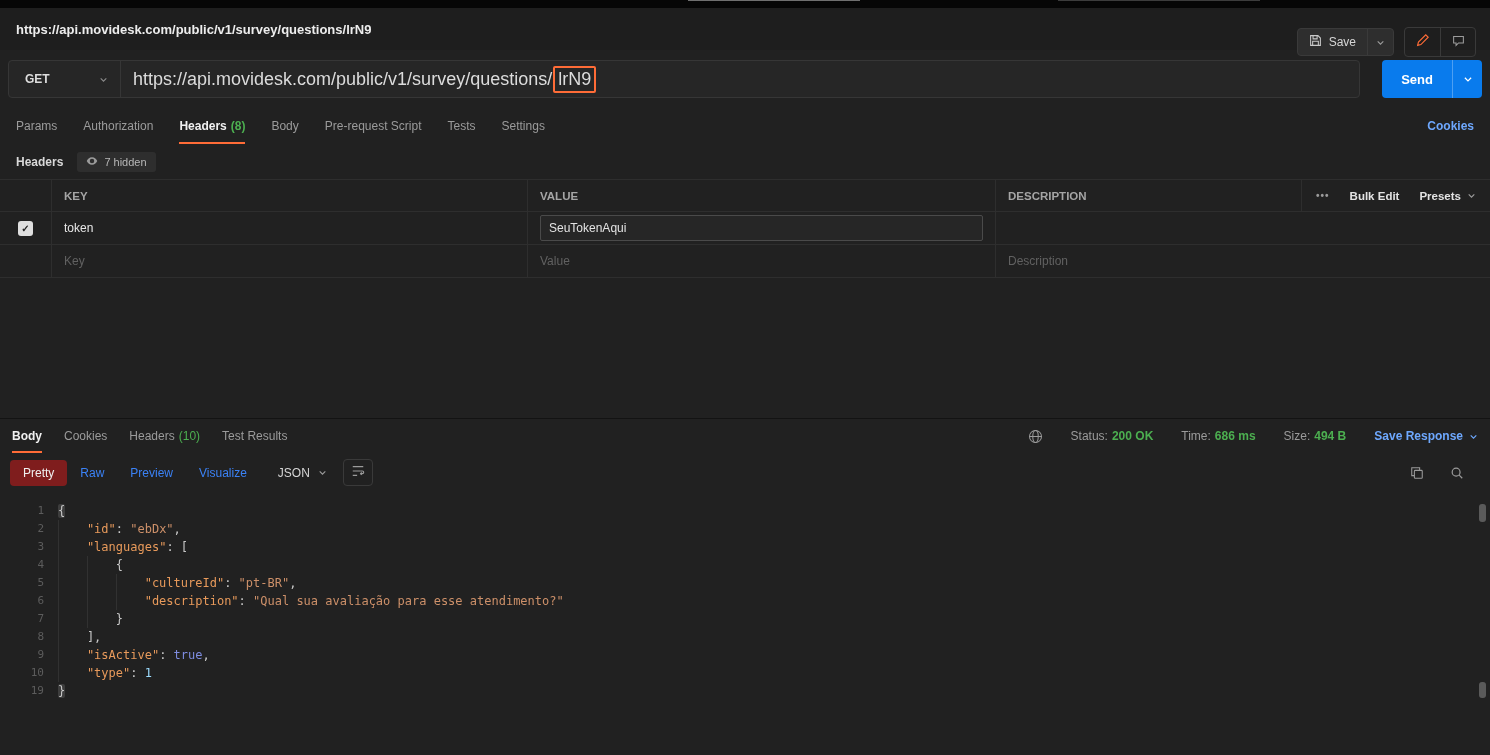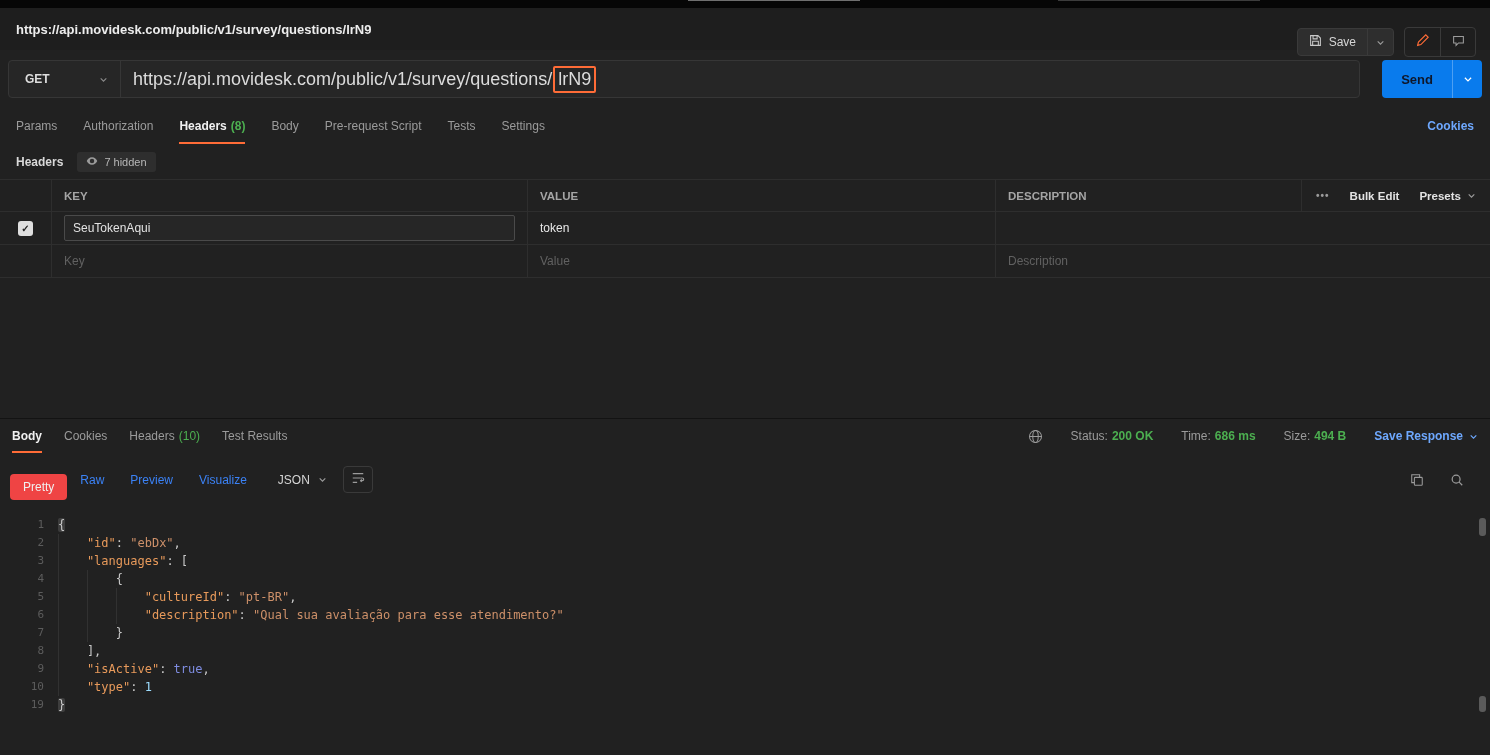--- a/index.html
+++ b/index.html
@@ -27,21 +27,21 @@
   .icon-cell + .icon-cell { border-left:1px solid #3a3a3a; }
 
   
   .request-row { display:flex; align-items:center; padding:10px 8px; gap:22px; flex:none; }
   .url-bar { flex:1; display:flex; height:38px; background:#262626; border:1px solid #363636; border-radius:4px; align-items:stretch; }
   .method { width:112px; display:flex; align-items:center; justify-content:space-between; padding:0 12px 0 16px; border-right:1px solid #363636; color:#dedede; font-weight:600; cursor:pointer; }
   .method .chev { color:#8a8a8a; }
   .url-input { flex:1; display:flex; align-items:center; padding:0 12px; color:#dcdcdc; font-size:18px; cursor:text; }
   .hl-box { border:2px solid #ff6c37; padding:1px 3px; margin-left:1px; border-radius:2px; }
   .send-btn { display:flex; height:38px; background:#097bed; border-radius:4px; overflow:hidden; flex:none; }
-  .send-main { padding:16px 19px; display:flex; align-items:center; font-weight:bold; color:#0f172a; font-size:13px; cursor:pointer; }
+  .send-main { padding:16px 19px; display:flex; align-items:center; font-weight:bold; color:#ffffff; font-size:13px; cursor:pointer; }
   .send-chev { width:30px; border-left:1px solid rgba(255,255,255,.28); display:flex; align-items:center; justify-content:center; color:#fff; cursor:pointer; }
 
   
   .tabs-row { display:flex; align-items:center; height:36px; padding:0 16px; gap:26px; flex:none; }
   .tab { color:#9b9b9b; height:100%; display:flex; align-items:center; gap:4px; cursor:pointer; position:relative; }
   .tab.active { color:#f0f0f0; font-weight:600; }
   .tab.active::after { content:""; position:absolute; bottom:0; left:0; right:0; height:2px; background:#ff6c37; }
   .count-green { color:#4caf50; }
   .cookies { margin-left:auto; color:#6ea8fe; font-weight:600; cursor:pointer; }
 
@@ -72,21 +72,21 @@
   
   .response { height:337px; flex:none; border-top:1px solid #131313; display:flex; flex-direction:column; }
   .resp-tabs { display:flex; align-items:center; height:34px; padding:0 12px; gap:22px; flex:none; }
   .resp-right { margin-left:auto; display:flex; align-items:center; gap:28px; }
   .kv { color:#9b9b9b; display:flex; gap:4px; align-items:center; }
   .kv .v { color:#4caf50; font-weight:600; }
   .save-response { color:#6ea8fe; font-weight:600; display:flex; align-items:center; gap:6px; cursor:pointer; }
 
   .resp-toolbar { display:flex; align-items:center; padding:6px 10px 8px; flex:none; }
   .view-tab { padding:6px 13px; color:#3b82f6; border-radius:4px; cursor:pointer; }
-  .view-tab.active { background:#ef4444; color:#f0f0f0;margin-top:15px; }
+  .view-tab.active { background:#7f1d1d; color:#f0f0f0; }
   .format-select { display:flex; align-items:center; gap:8px; margin-left:18px; color:#d6d6d6; cursor:pointer; }
   .format-select .chev { color:#9b9b9b; }
   .wrap-btn { margin-left:16px; width:30px; height:27px; border:1px solid #3a3a3a; border-radius:4px; display:flex; align-items:center; justify-content:center; cursor:pointer; }
   .toolbar-right { margin-left:auto; display:flex; gap:26px; padding-right:16px; align-items:center; }
   .tool-icon { cursor:pointer; display:flex; }
 
   
   .code-area { flex:1; position:relative; font-family:"DejaVu Sans Mono", monospace; font-size:12px; padding-top:8px; overflow:hidden; }
   .code-line { display:flex; height:18px; line-height:18px; }
   .gutter { width:58px; flex:none; text-align:right; padding-right:14px; color:#5c5c5c; font-size:11px; }
@@ -221,24 +221,24 @@
               </svg>
             </span>
         </span>
       </div>
     </div>
 
     <div class="tr">
       <div class="td cb bordered">
         <span class="checkbox">✓</span>
       </div>
+      <div class="td bordered">token</div>
       <div class="td bordered">
         <div class="value-box">SeuTokenAqui</div>
       </div>
-      <div class="td bordered">token</div>
       <div class="td span2"></div>
     </div>
 
     <div class="tr ph">
       <div class="td cb bordered"></div>
       <div class="td bordered">Key</div>
       <div class="td bordered">Value</div>
       <div class="td span2">Description</div>
     </div>
   </div>

